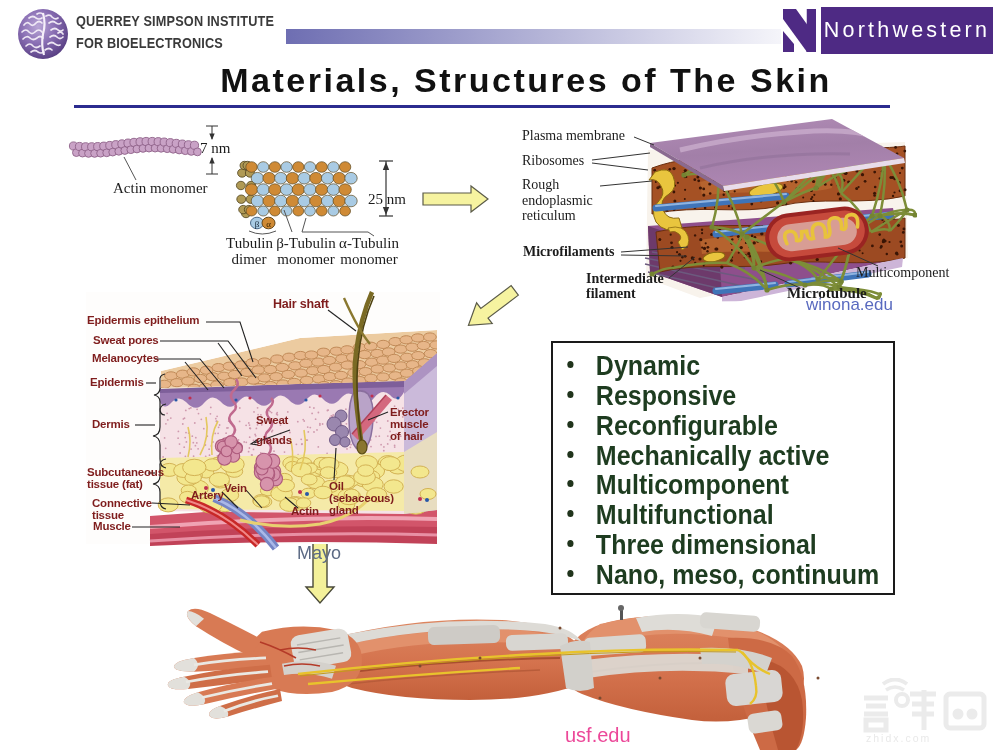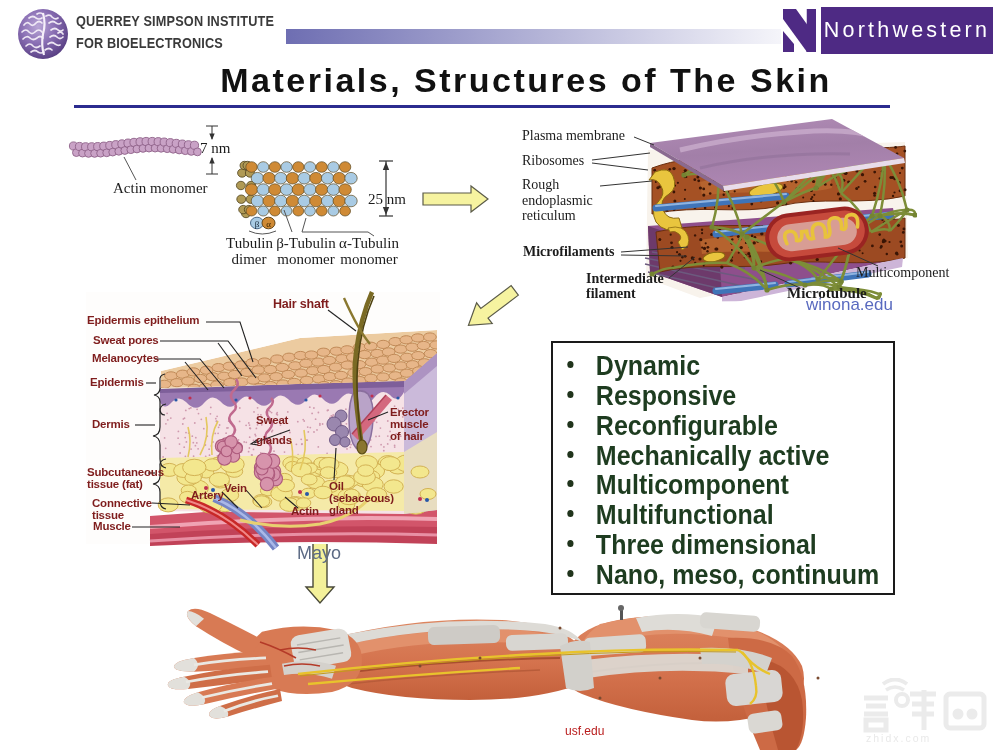--- a/index.html
+++ b/index.html
@@ -1365,21 +1365,21 @@
       <circle cx="480" cy="658" r="1.5"></circle>
       <circle cx="660" cy="678" r="1.5"></circle>
       <circle cx="700" cy="658" r="1.5"></circle>
       <circle cx="600" cy="698" r="1.5"></circle>
       <circle cx="560" cy="628" r="1.5"></circle>
       <circle cx="818" cy="678" r="1.5"></circle>
 </g>
 <rect x="620" y="610" width="3" height="10" fill="#555"></rect>
 <circle cx="621" cy="608" r="3" fill="#666"></circle>
 </svg>
-<div class="abs" style="left:565px;top:724px;font-size:12px;color:#b91c1c;">usf.edu</div>
+<div class="abs" style="left:565px;top:724px;font-size:20px;color:#ec4899;">usf.edu</div>
 
 <svg class="abs" style="left:858px;top:678px;" width="132" height="72" viewBox="0 0 132 72">
 <g fill="none" stroke="#ebebeb" stroke-width="5">
 <path d="M25 6 q12 -9 24 0" stroke-width="4"></path>
 <path d="M28 12 q9 -6 18 0" stroke-width="3.5"></path>
 <path d="M6 20 h24 M8 28 h20 M6 36 h24"></path>
 <rect x="8" y="42" width="20" height="10"></rect>
 <circle cx="44" cy="22" r="6" stroke-width="4"></circle>
 <path d="M52 16 h26 M66 12 v40 M54 26 h22 M54 36 h22"></path>
 <rect x="88" y="16" width="38" height="34" rx="4"></rect>

